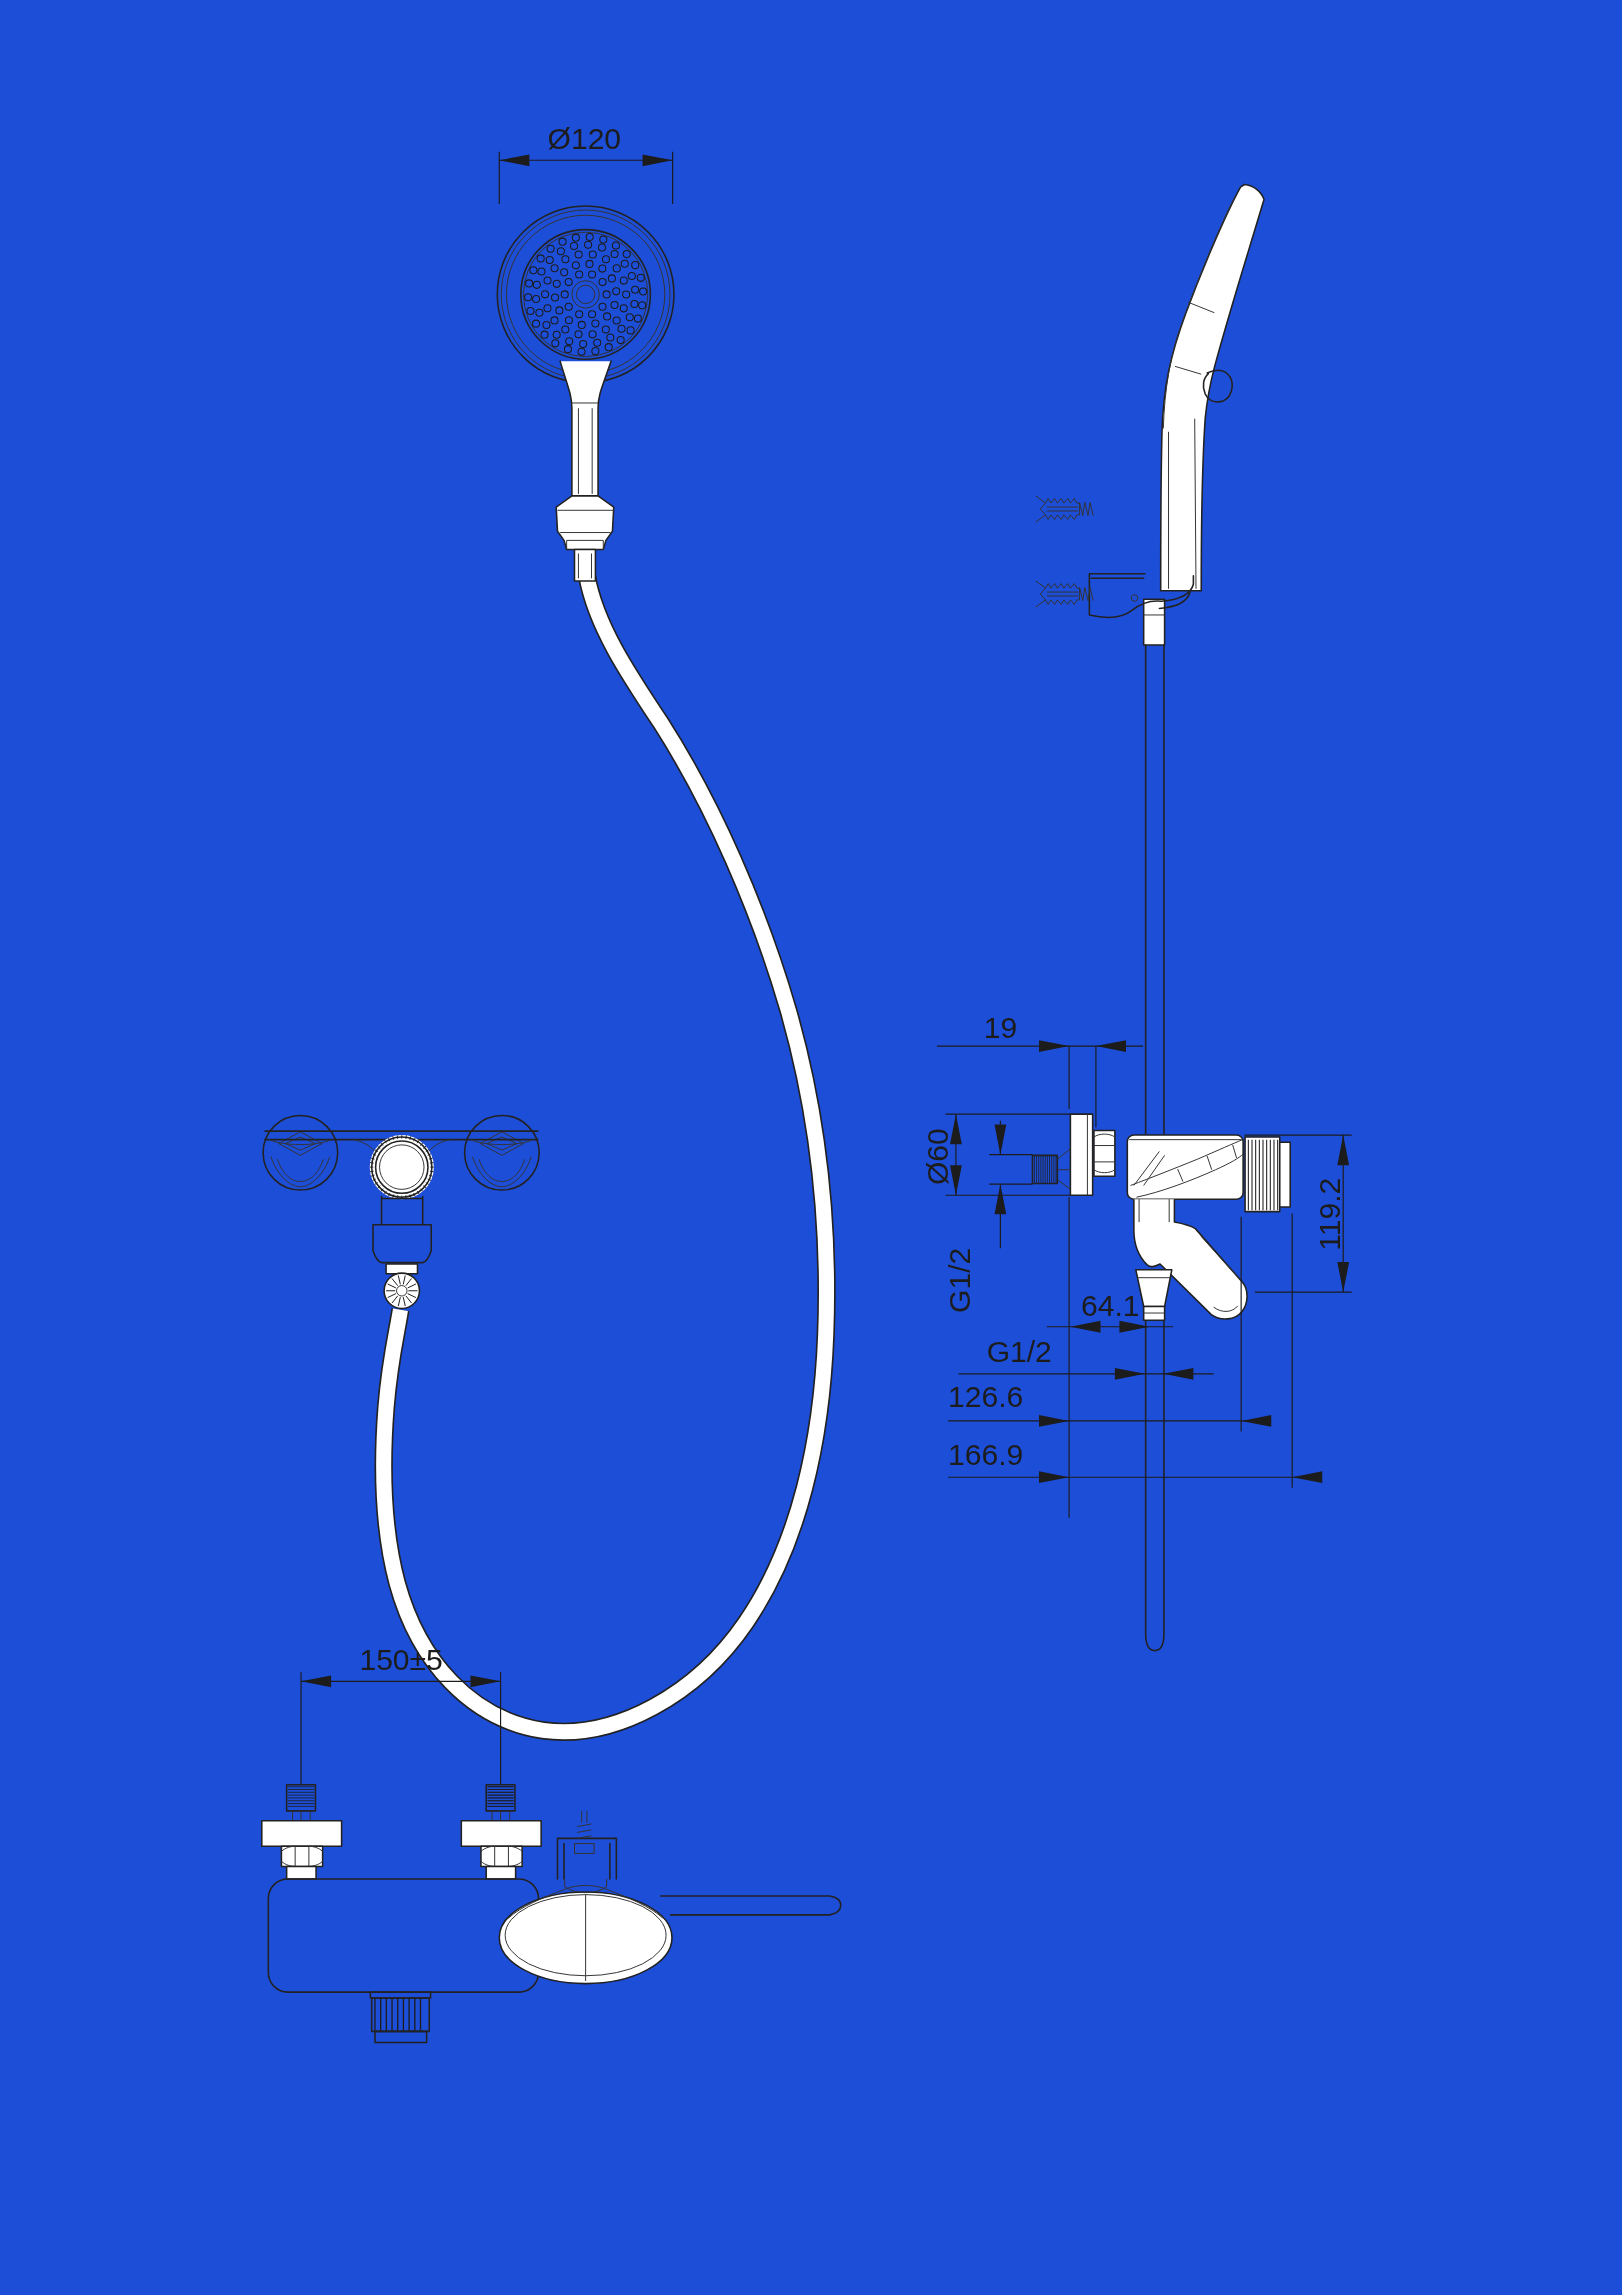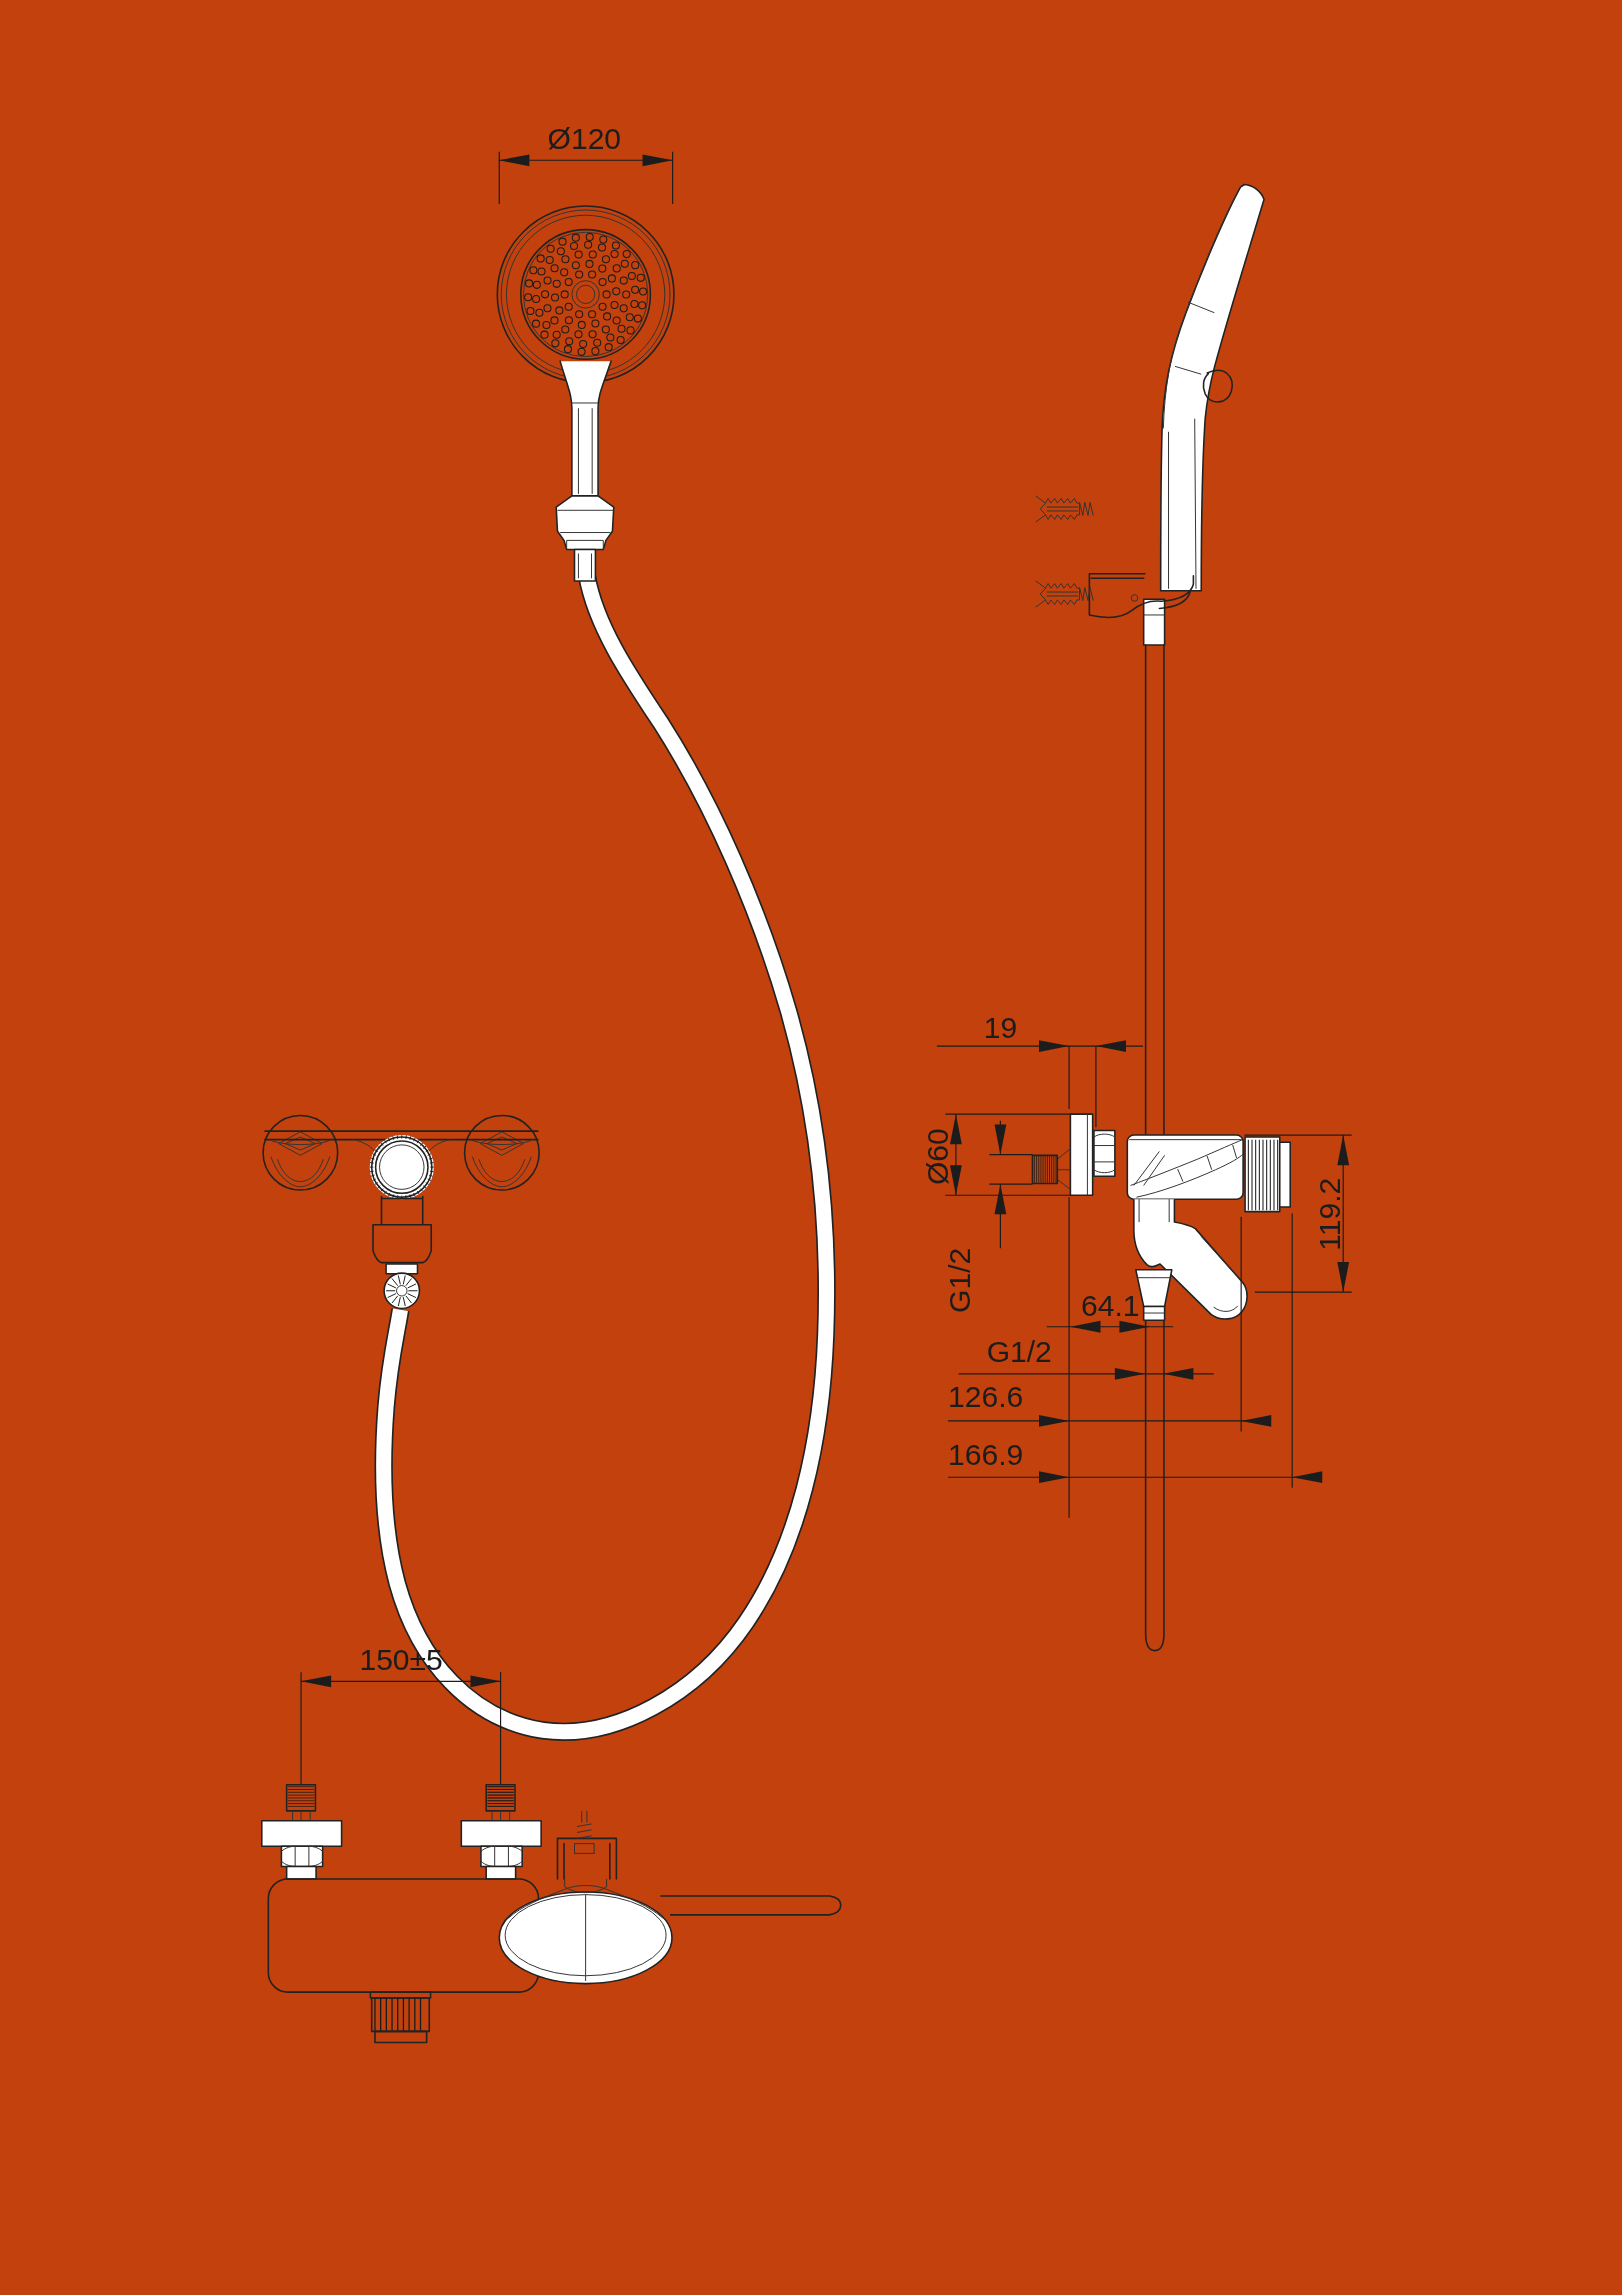--- a/index.html
+++ b/index.html
@@ -1,16 +1,16 @@
 <!DOCTYPE html>
 <html style="font-size:10.5px"><head>
 <meta charset="utf-8">
 <style>
   html,body{margin:0;padding:0;background:#fff;}
-  .sheet{width:1622px;height:2295px;background:#c2410c;position:relative;}
+  .sheet{width:1622px;height:2295px;background:#1d4ed8;position:relative;}
   svg{display:block;}
   .s  {stroke:#222;stroke-width:2.4;fill:none;stroke-linecap:round;stroke-linejoin:round;}
   .sf {stroke:#222;stroke-width:2.4;fill:#fff;stroke-linejoin:round;}
   .t  {stroke:#333;stroke-width:1.5;fill:none;}
   .d  {stroke:#1c1c1c;stroke-width:1.8;fill:none;}
   .dim{font-family:"Liberation Sans",sans-serif;font-size:46px;fill:#1c1c1c;}
 </style>
 </head>
 <body>
 

